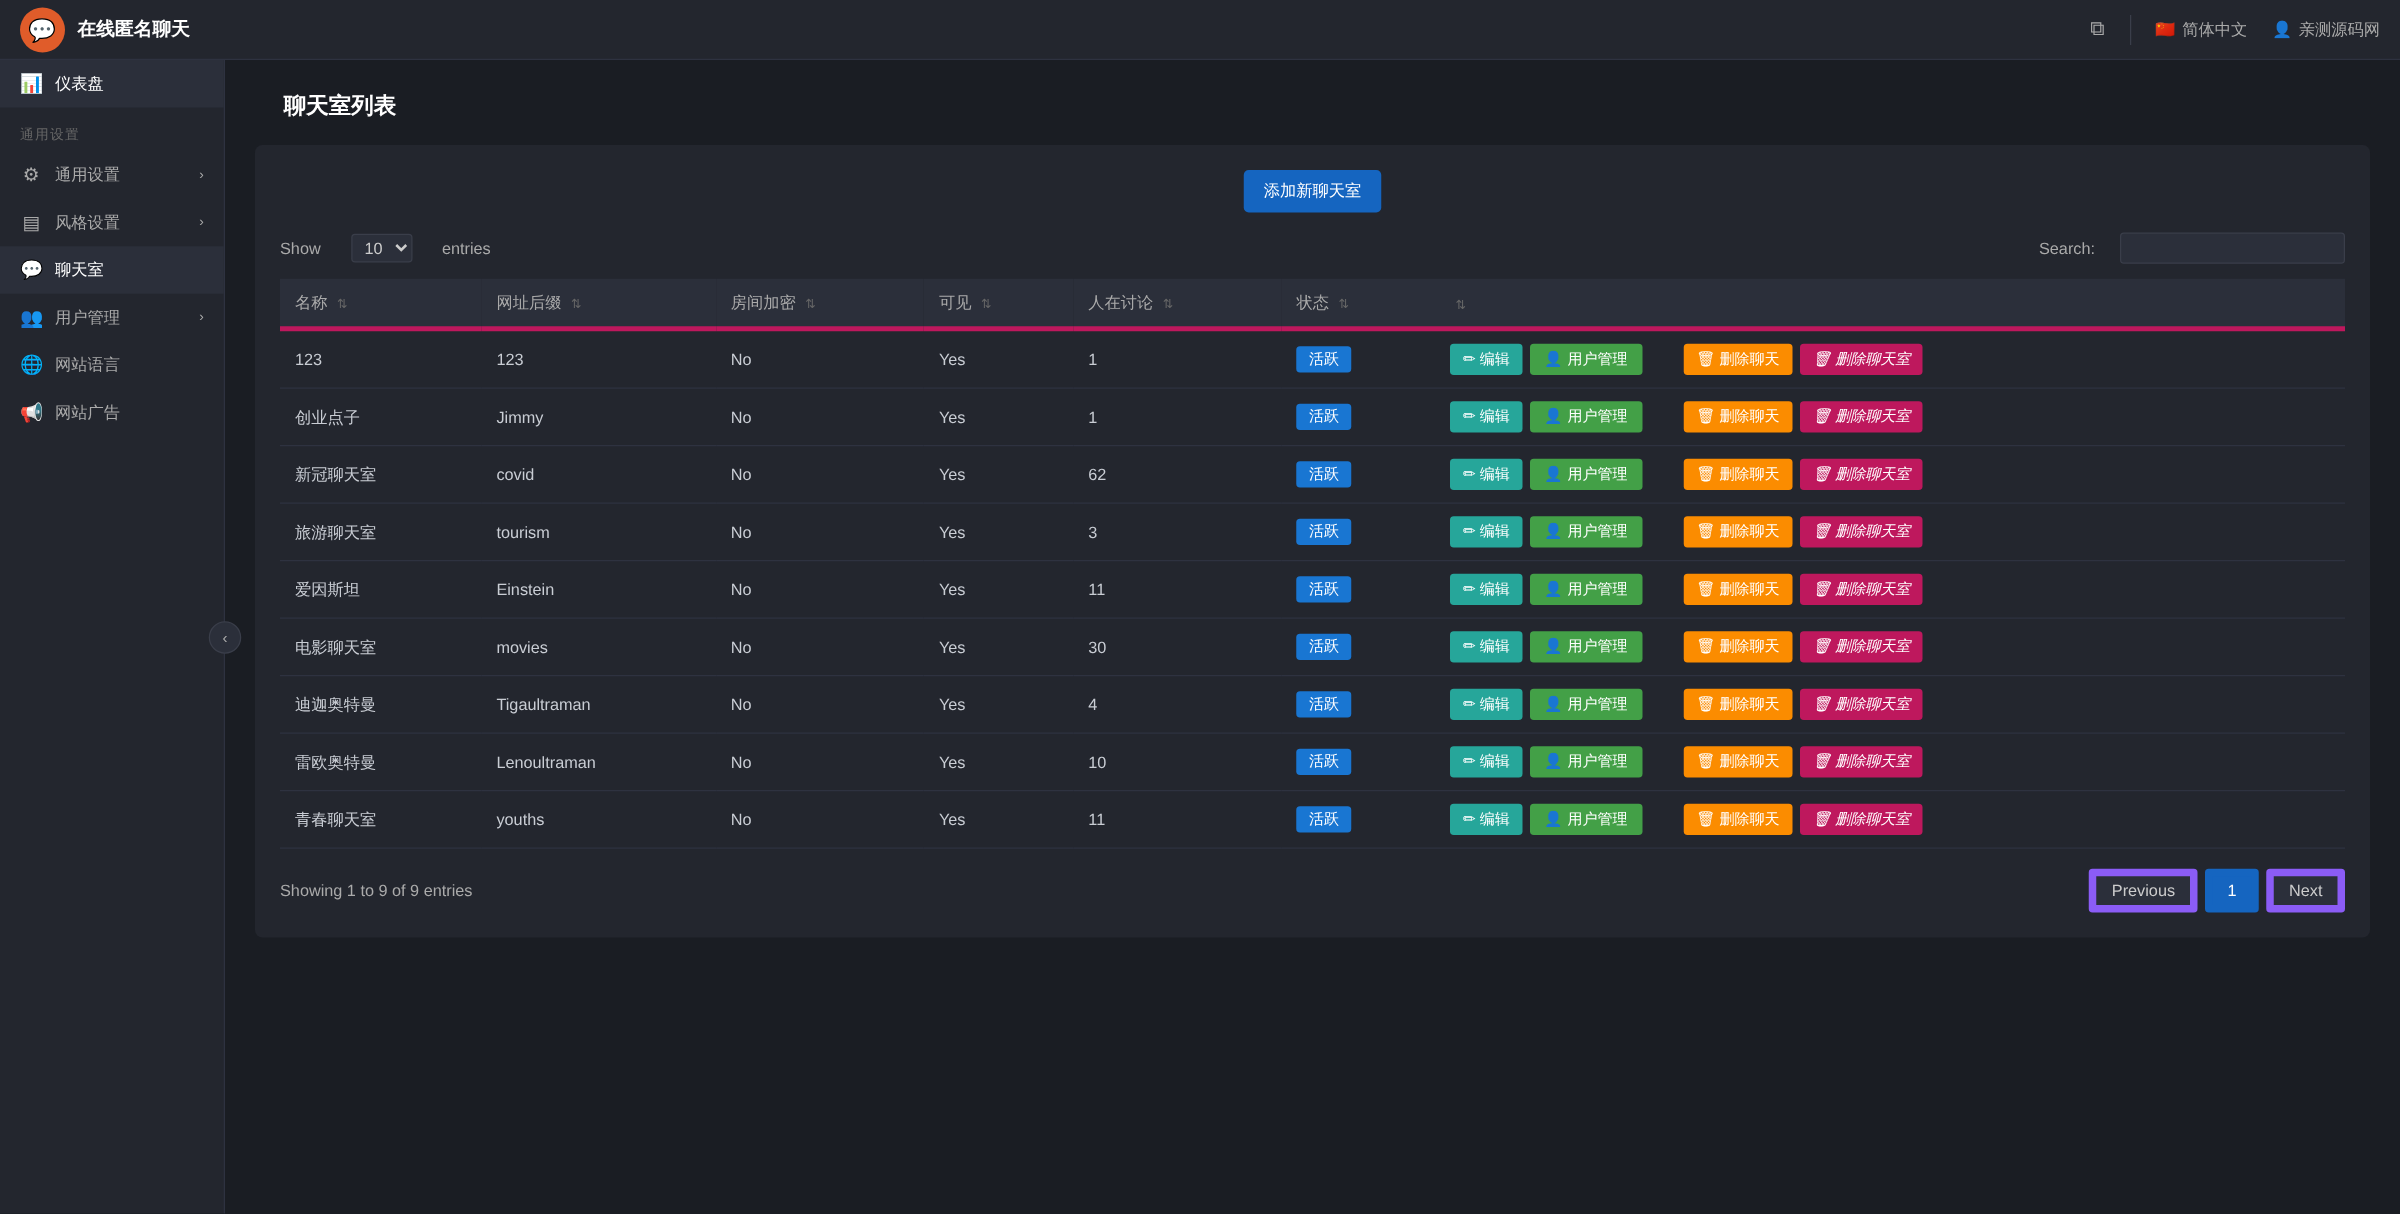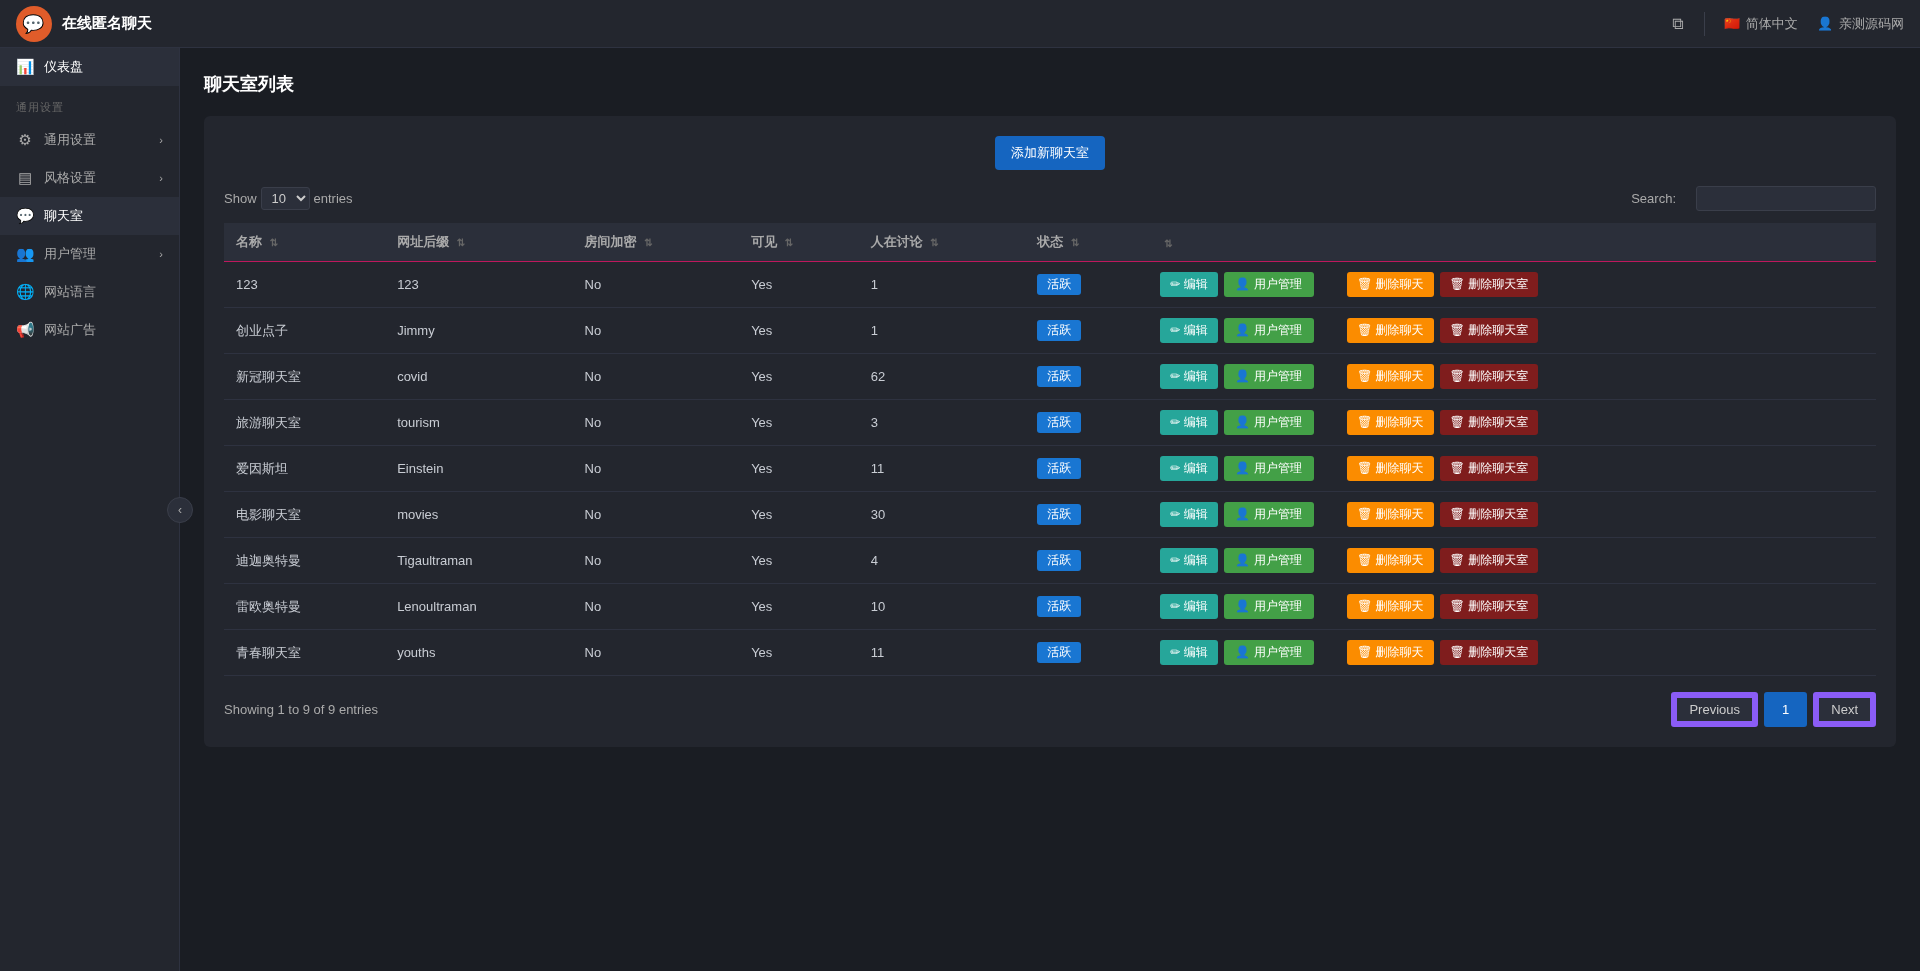--- a/index.html
+++ b/index.html
@@ -25,49 +25,49 @@
     .sidebar-item { display: flex; align-items: center; gap: 10px; padding: 10px 16px; cursor: pointer; color: #aaa; font-size: 13px; position: relative; }
     .sidebar-item:hover, .sidebar-item.active { background: #2b2f3a; color: #fff; }
     .sidebar-item.active { background: #2b2f3a; }
     .sidebar-item .s-icon { font-size: 15px; width: 18px; text-align: center; }
     .sidebar-item .arrow { margin-left: auto; font-size: 11px; }
     .sidebar-item.dashboard { color: #fff; background: #2b2f3a; }
     .sidebar-toggle { position: absolute; right: -14px; top: 50%; transform: translateY(-50%); width: 26px; height: 26px; background: #2b2f3a; border-radius: 50%; display: flex; align-items: center; justify-content: center; cursor: pointer; border: 1px solid #3a3e4a; color: #aaa; font-size: 12px; z-index: 10; }
 
     
     .main { flex: 1; overflow-y: auto; background: #1a1d23; padding: 24px; }
-    .page-title { font-size: 18px; color: #fff; font-weight: bold; margin-bottom: 20px; }
+    .page-title { font-size: 18px; color: #fff; font-weight: bold; margin-bottom: 20px; margin-left: 23px; }
 
     
     .card { background: #23262e; border-radius: 6px; padding: 20px; }
     .card-top { display: flex; align-items: center; justify-content: center; margin-bottom: 16px; }
     .btn-add { background: #1565c0; color: #fff; border: none; border-radius: 4px; padding: 8px 16px; cursor: pointer; font-size: 13px; }
 
     
     .table-controls { display: flex; align-items: center; justify-content: space-between; margin-bottom: 12px; }
-    .show-entries { display: flex; align-items: center; gap: 4px; color: #aaa; font-size: 13px; }
+    .show-entries { display: flex; align-items: center; gap: 24px; color: #aaa; font-size: 13px; }
     .show-entries select { background: #2b2f3a; color: #ccc; border: 1px solid #3a3e4a; border-radius: 3px; padding: 2px 6px; font-size: 13px; }
     .search-box { display: flex; align-items: center; gap: 20px; color: #aaa; font-size: 13px; }
     .search-box input { background: #2b2f3a; color: #ccc; border: 1px solid #3a3e4a; border-radius: 3px; padding: 4px 8px; font-size: 13px; width: 180px; }
 
     
     .data-table { width: 100%; border-collapse: collapse; }
-    .data-table th { background: #2b2f3a; color: #aaa; text-align: left; padding: 10px 12px; font-weight: bold; font-size: 13px; border-bottom: 1px solid #be185d; white-space: nowrap; }
+    .data-table th { background: #2b2f3a; color: #aaa; text-align: left; padding: 10px 12px; font-weight: normal; font-size: 13px; border-bottom: 4px solid #be185d; white-space: nowrap; }
     .data-table th .sort-icon { margin-left: 4px; color: #666; font-size: 10px; }
     .data-table td { padding: 10px 12px; border-bottom: 1px solid #2e3240; color: #c9cdd4; font-size: 13px; vertical-align: middle; }
 
     
     .badge-active { background: #1976d2; color: #fff; border-radius: 3px; padding: 2px 10px; font-size: 12px; display: inline-block; }
 
     
     .action-btns { display: flex; gap: 6px; flex-wrap: nowrap; }
     .btn-edit { background: #26a69a; color: #fff; border: none; border-radius: 3px; padding: 4px 10px; cursor: pointer; font-size: 12px; display: flex; align-items: center; gap: 3px; }
     .btn-user { background: #43a047; color: #fff; border: none; border-radius: 3px; padding: 4px 12px; cursor: pointer; font-size: 12px; display: flex; align-items: center; gap: 3px; }
     .btn-mute { background: #fb8c00; color: #fff; border: none; border-radius: 3px; padding: 4px 10px; cursor: pointer; font-size: 12px; display: flex; align-items: center; gap: 3px; margin-left: 27px; }
-    .btn-delete { background: #7f1d1d; color: #fff; border: none; border-radius: 3px; padding: 4px 10px; cursor: pointer; font-size: 12px; display: flex; align-items: center; gap: 3px; }
+    .btn-delete { background: #be185d; color: #fff; border: none; border-radius: 3px; padding: 4px 10px; cursor: pointer; font-size: 12px; display: flex; align-items: center; gap: 3px; font-style: italic; }
 
     
     .pagination { display: flex; align-items: center; justify-content: space-between; margin-top: 16px; }
     .pagination .info { color: #aaa; font-size: 13px; }
     .pagination .pages { display: flex; align-items: center; gap: 6px; }
     .btn-page { background: #2b2f3a; color: #ccc; border: 6px solid #8b5cf6; border-radius: 3px; padding: 4px 12px; cursor: pointer; font-size: 13px; }
     .btn-page.active { background: #1565c0; color: #fff; border-color: #1565c0; }
   </style>
 </head>
 <body>

